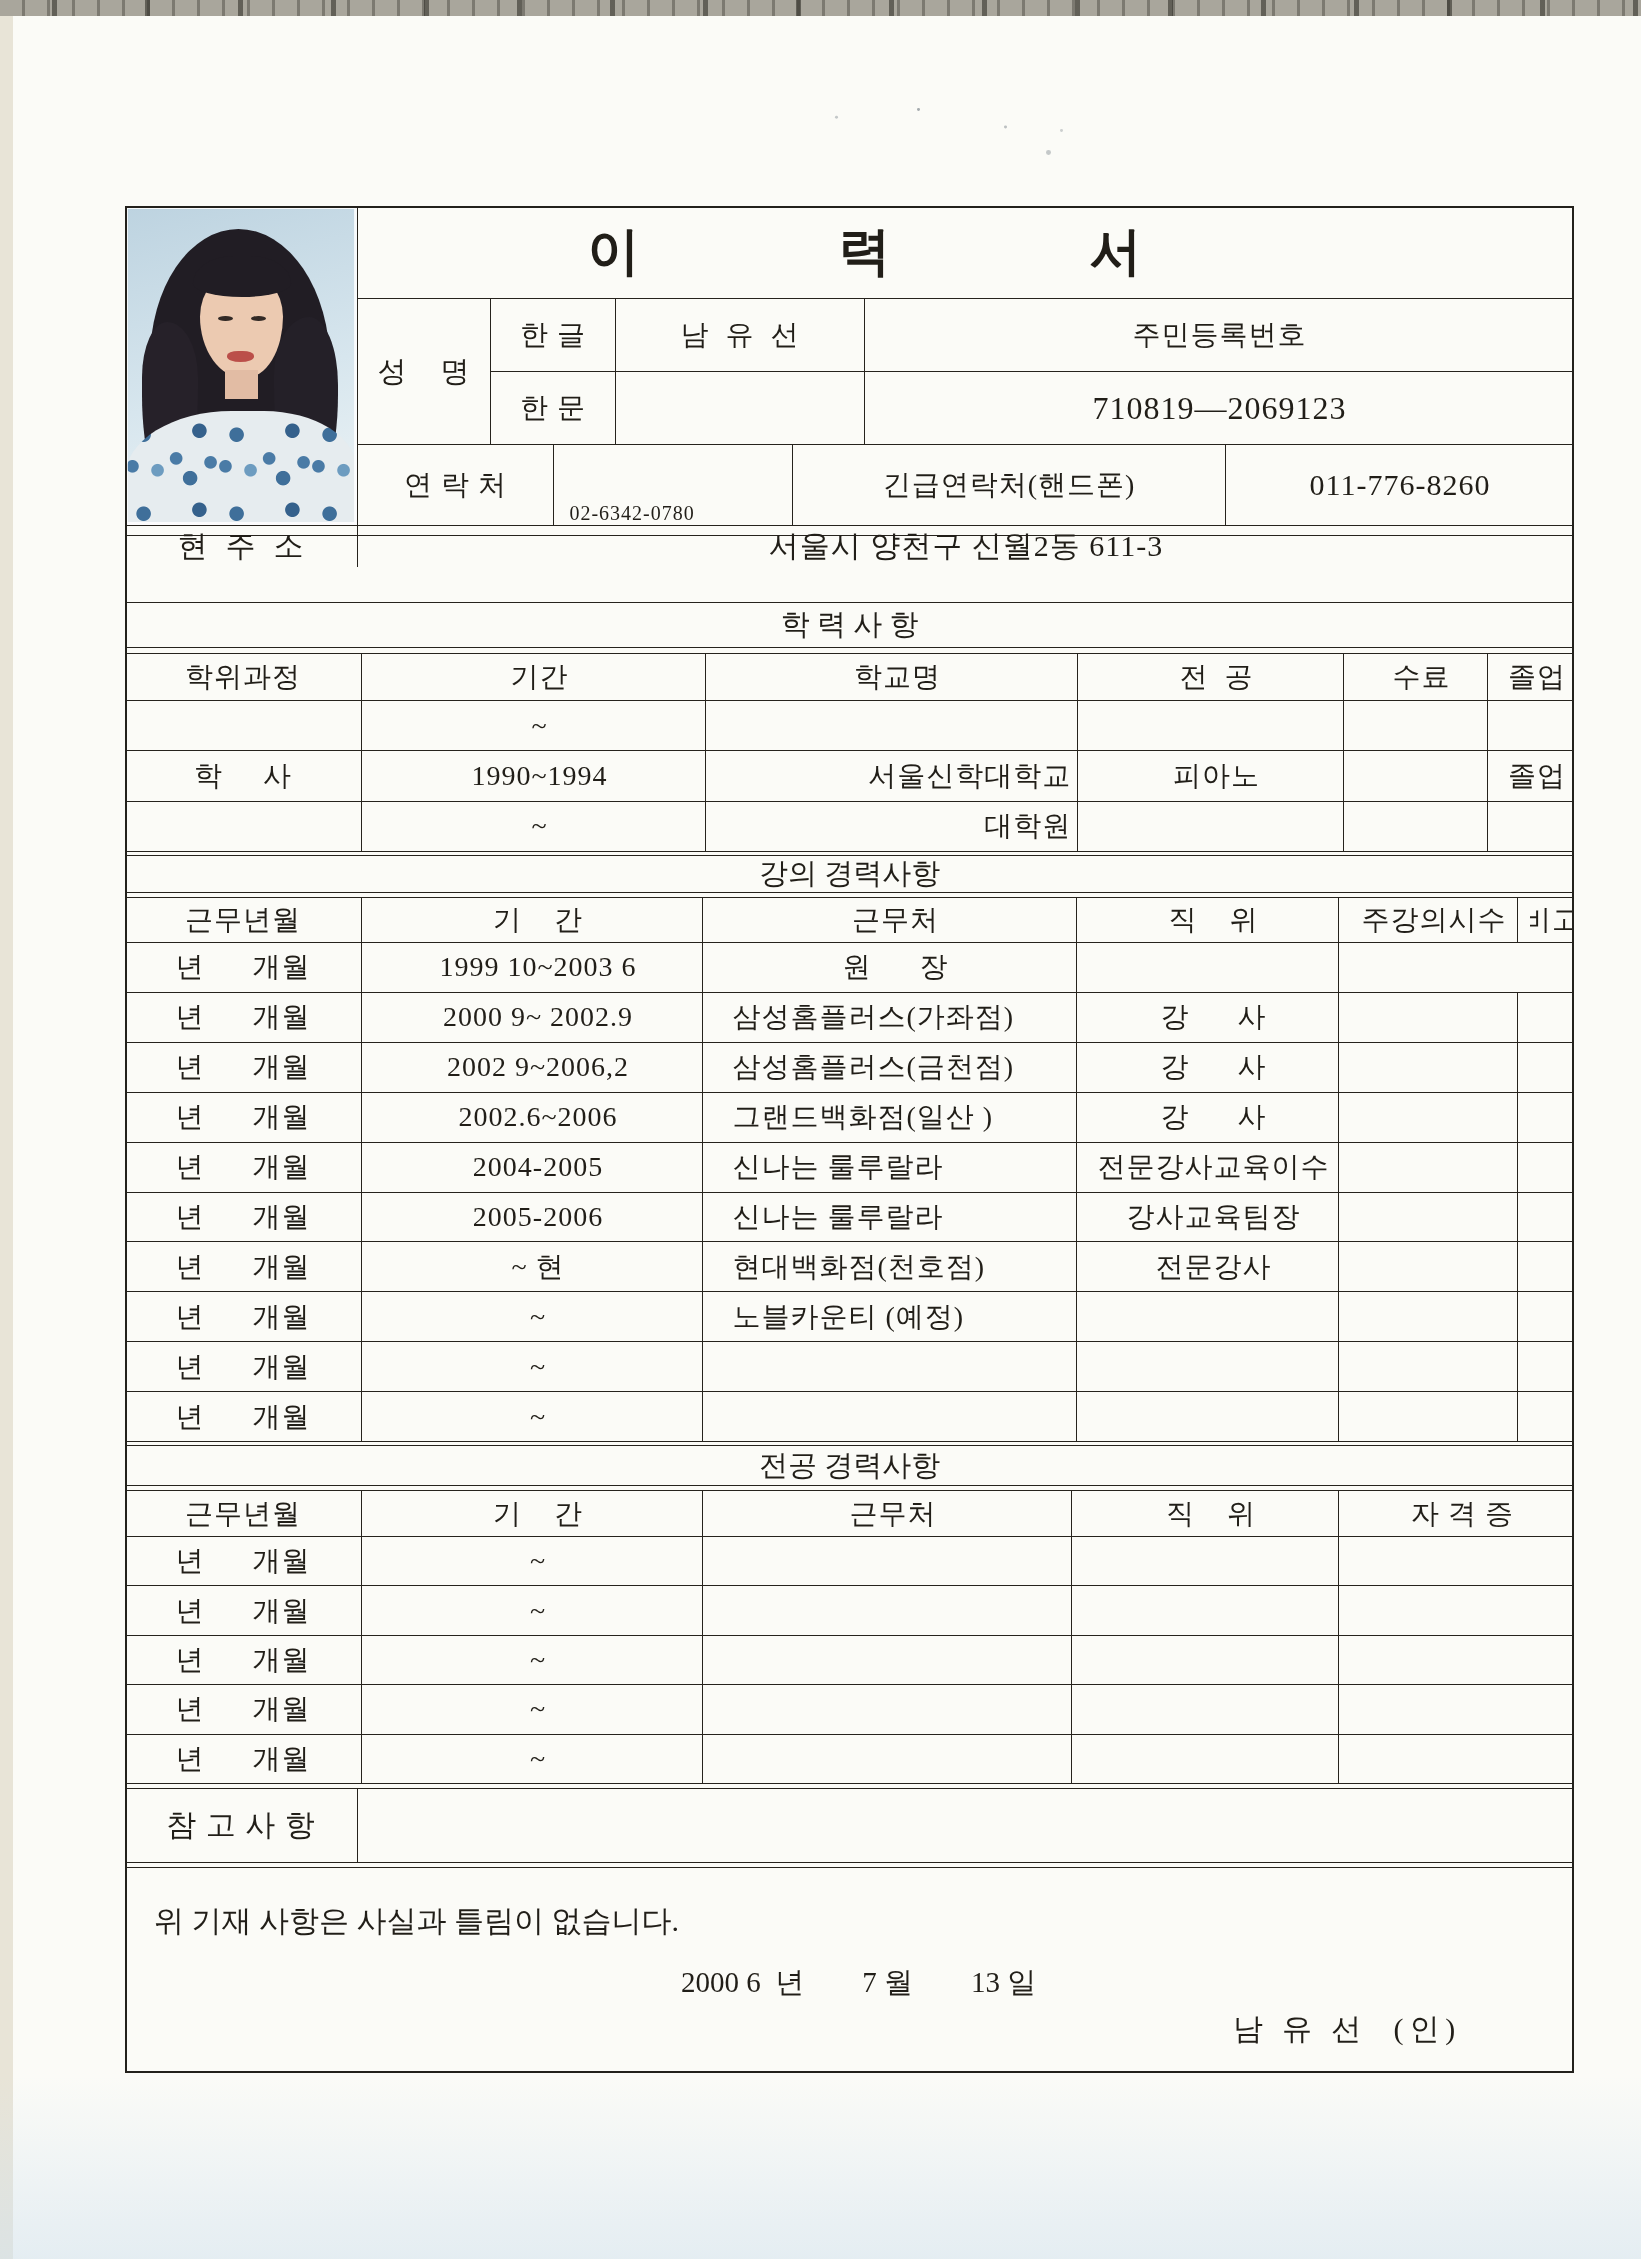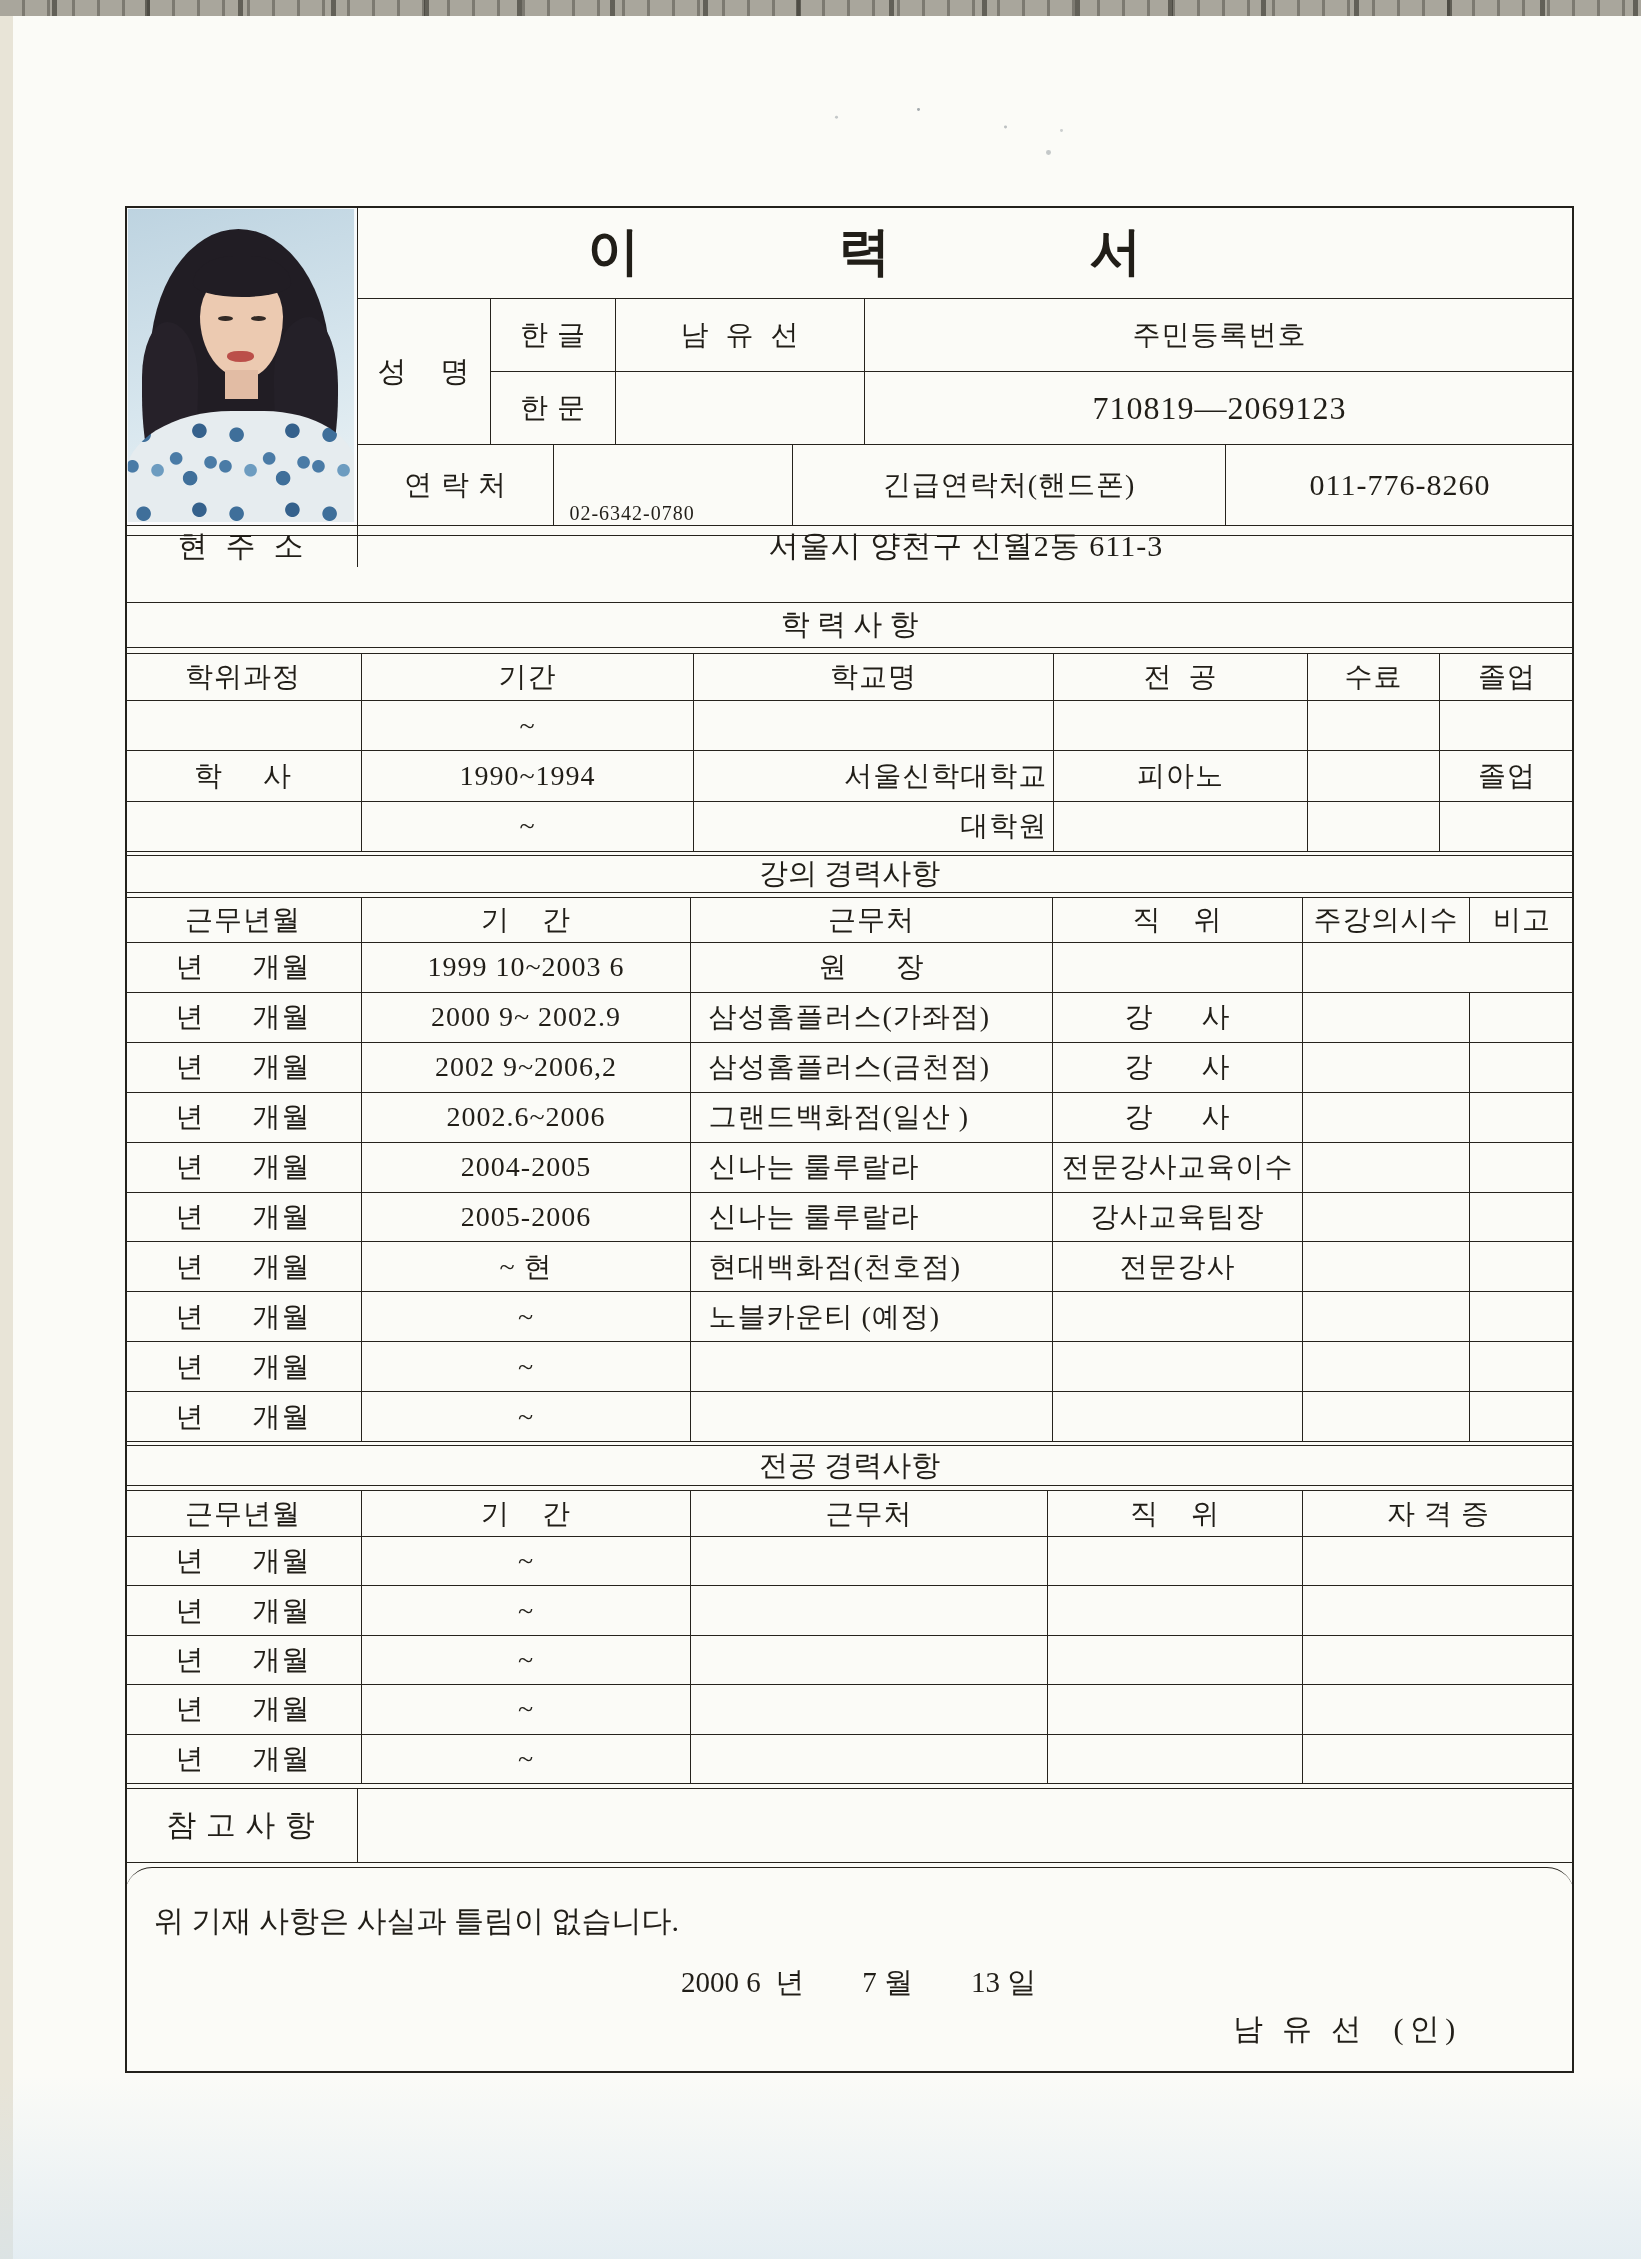--- a/index.html
+++ b/index.html
@@ -58,39 +58,39 @@
   .addr-row{display:flex;border-top:1.9px solid var(--line);flex:1;}
   .addr-label{width:233px;font-size:30px;}
   .addr-value{flex:1;font-size:30px;}
   
   .band{border-top:1.9px solid var(--line);border-bottom:1.9px solid var(--line);
     display:flex;align-items:center;justify-content:center;font-size:29px;}
   
   .tbl{border-top:1.9px solid var(--line);border-bottom:1.9px solid var(--line);
     display:flex;flex-direction:column;}
   .tr{display:grid;}
-  .tr{border-bottom:1.9px solid var(--line);}
+  .tr{border-bottom:1.9px solid var(--line);gap:12px;}
   .tr:last-child{border-bottom:none;}
   .tr > .c:last-child{border-right:none;}
   .tr.head{font-size:28px;}
   .tr.data{flex:1;}
   .edu .tr{grid-template-columns:237px 332px 360px 254px 132px 1fr;}
   .edu .tr.head{height:46px;}
   .lec .tr{grid-template-columns:237px 329px 362px 250px 167px 1fr;}
   .lec .tr.head{height:44px;}
   .maj .tr{grid-template-columns:237px 329px 357px 255px 1fr;}
   .maj .tr.head{height:45px;}
   .tbl .data{flex:1 1 0;}
   .edu-school{justify-content:flex-end;padding-right:5.8px;}
   .wp{justify-content:flex-start;padding-left:17.4px;}
   
   .notes{border-top:1.9px solid var(--line);border-bottom:1.9px solid var(--line);display:flex;}
   .notes-label{width:233px;border-right:1.9px solid var(--line);font-size:30px;}
   
-  .decl{border-top:1.9px solid var(--line);border-radius:27px;}
+  .decl{border-top:1.9px solid var(--line);}
   .decl-statement{position:absolute;left:29px;top:33px;font-size:30px;white-space:pre;}
   .decl-date{position:absolute;left:463px;top:95px;width:541px;text-align:center;font-size:29px;white-space:pre;}
   .decl-sign{position:absolute;left:1019px;top:141px;width:406px;text-align:center;font-size:30px;
     letter-spacing:5.8px;white-space:pre;}
   
   .ph{position:absolute;inset:0;overflow:hidden;}
   .ph .hair{position:absolute;left:25px;top:23px;width:180px;height:239px;background:#211d24;
     border-radius:52% 54% 46% 48% / 58% 60% 42% 40%;}
   .ph .hair-l{position:absolute;left:17.4px;top:116px;width:56px;height:183px;background:#262129;
     border-radius:45% 55% 40% 60% / 30% 30% 65% 60%;}

